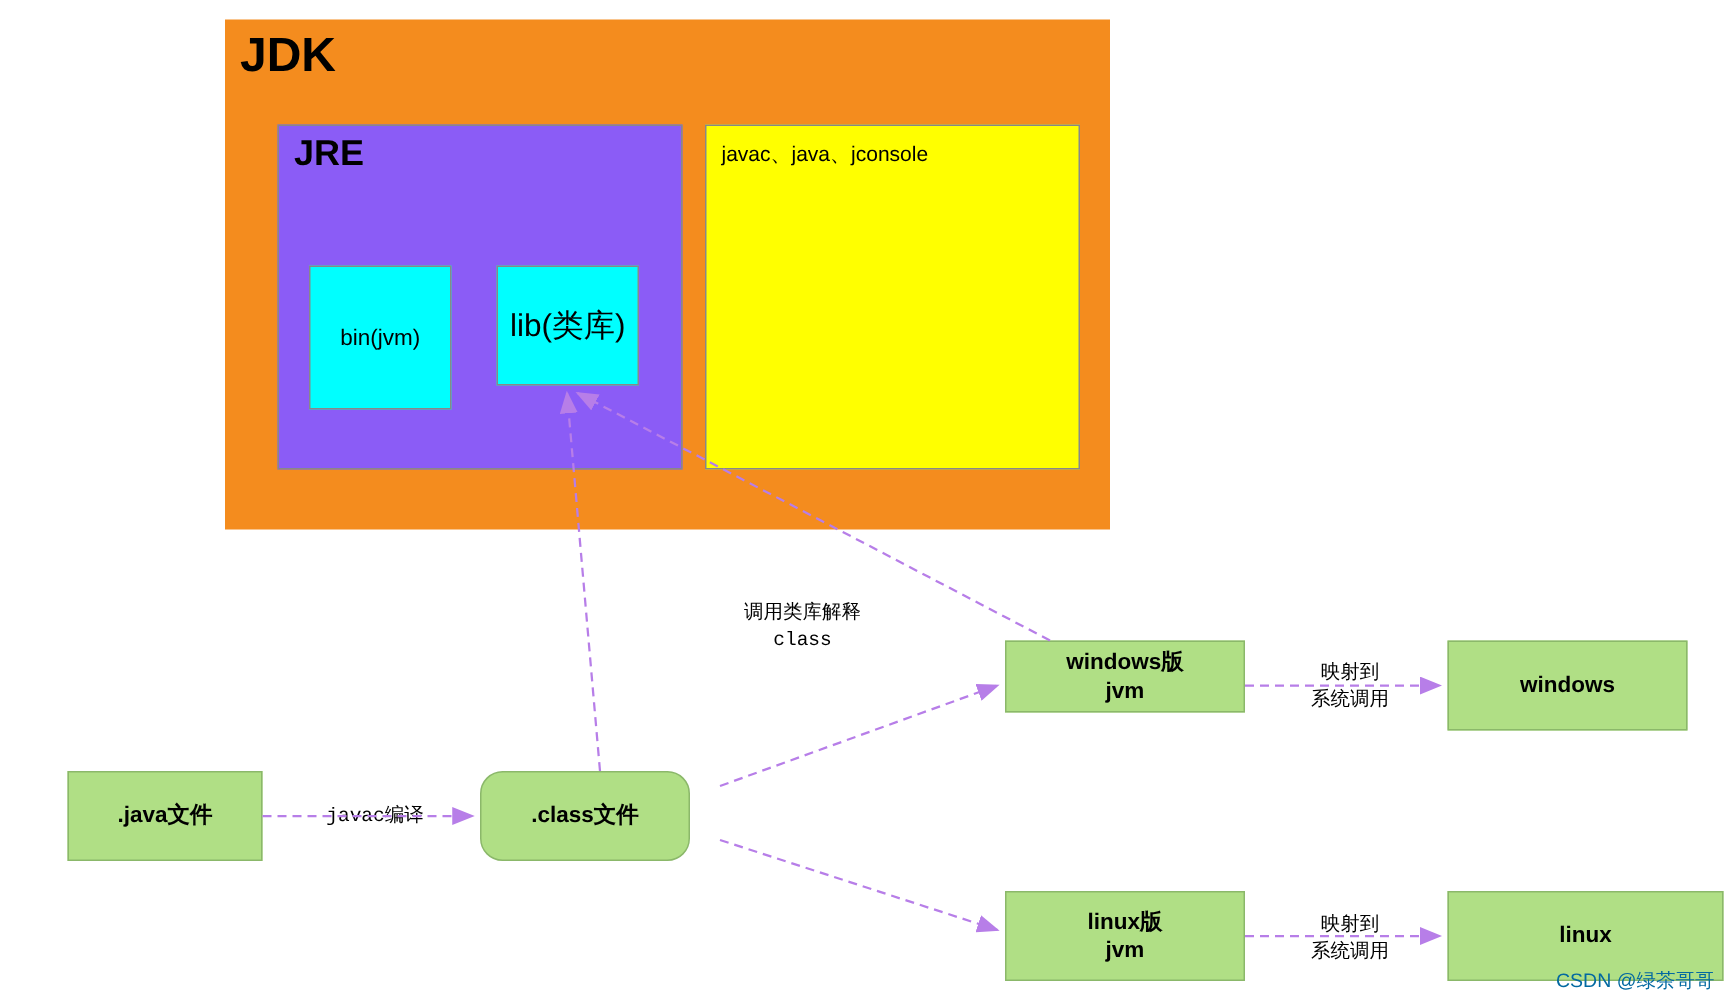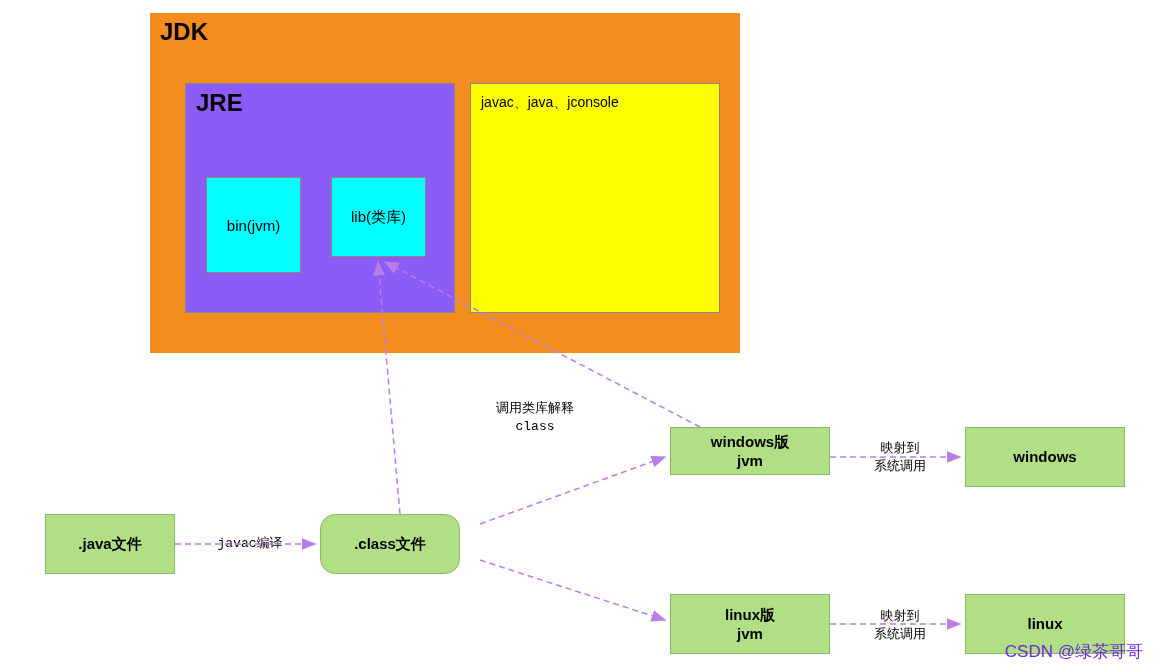--- a/index.html
+++ b/index.html
@@ -11,21 +11,21 @@
       background: #fff;
     }
     .jdk-box {
       position: absolute;
       left: 150px; top: 13px;
       width: 590px; height: 340px;
       background: #f48c1e;
     }
     .jdk-label {
       position: absolute; left: 10px; top: 5px;
-      font-size: 24px; font-weight: bold;
+      font-size: 32px; font-weight: bold;
     }
     .jre-box {
       position: absolute;
       left: 35px; top: 70px;
       width: 270px; height: 230px;
       background: #8b5cf6;
       border: 1px solid #888;
     }
     .jre-label {
       position: absolute; left: 10px; top: 5px;
@@ -40,21 +40,21 @@
       display: flex; align-items: center; justify-content: center;
       font-size: 15px;
     }
     .lib-box {
       position: absolute;
       left: 145px; top: 93px;
       width: 95px; height: 80px;
       background: #00ffff;
       border: 1px solid #888;
       display: flex; align-items: center; justify-content: center;
-      font-size: 15px;
+      font-size: 21px;
     }
     .tools-box {
       position: absolute;
       left: 320px; top: 70px;
       width: 250px; height: 230px;
       background: #ffff00;
       border: 1px solid #888;
       padding: 10px;
     }
     .tools-label { font-size: 24px; font-weight: bold; margin-bottom: 30px; }
@@ -72,22 +72,22 @@
       position: absolute;
       font-size: 13px;
       text-align: center;
       color: #000;
       line-height: 1.4;
       font-family: Liberation Mono, monospace;
     }
     .watermark {
       position: absolute;
       right: 10px; bottom: 5px;
-      font-size: 17px;
-      color: #6d28d9;
+      font-size: 13px;
+      color: #0369a1;
     }
     svg.arrows {
       position: absolute;
       left: 0; top: 0;
       width: 1153px; height: 668px;
       pointer-events: none;
     }
   </style>
 </head>
 <body>
@@ -120,21 +120,21 @@
   <span style="white-space:pre-line;">windows版
 jvm</span>
 </div>
 <div class="node" style="left:670px; top:594px; width:160px; height:60px;">
   <span style="white-space:pre-line;">linux版
 jvm</span>
 </div>
 <div class="node" style="left:965px; top:427px; width:160px; height:60px;">
   <span>windows</span>
 </div>
-<div class="node" style="left:965px; top:594px; width:160px; height:60px;">
+<div class="node" style="left:965px; top:594px; width:184px; height:60px;">
   <span>linux</span>
 </div>
 
 <div class="edge-label" style="left:200px; top:535px; width:100px;">javac编译</div>
 <div class="edge-label" style="left:480px; top:400px; width:110px; white-space:pre-line;">调用类库解释
 class</div>
 <div class="edge-label" style="left:860px; top:440px; width:80px; white-space:pre-line;">映射到
 系统调用</div>
 <div class="edge-label" style="left:860px; top:608px; width:80px; white-space:pre-line;">映射到
 系统调用</div>

